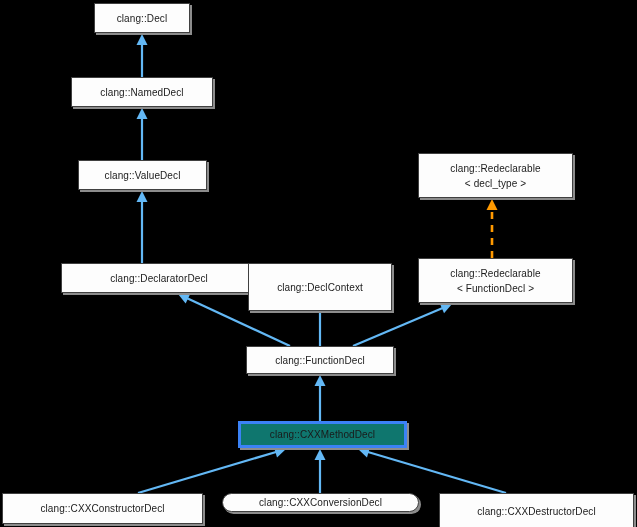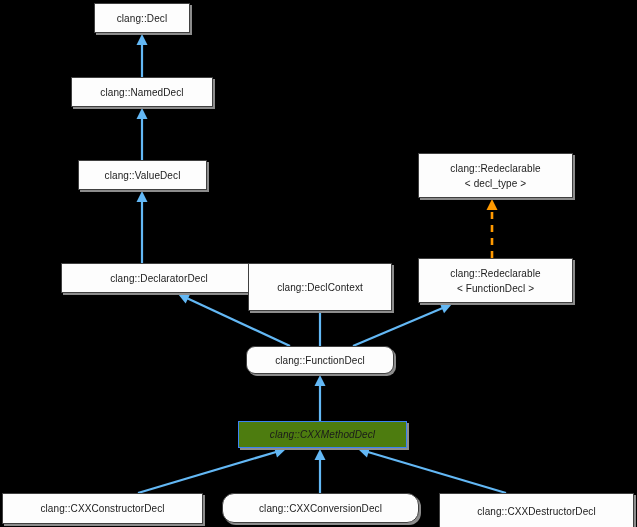--- a/index.html
+++ b/index.html
@@ -33,23 +33,22 @@
     justify-content: center;
     text-align: center;
     color: #1a1a1a;
     font-size: 10px;
     line-height: 15px;
     letter-spacing: 0.1px;
     white-space: pre;
     z-index: 5;
   }
   .node.current {
-    background: #4d7c0f;
-    border: 1px solid #3b82f6;
-    font-style: italic;
+    background: #0f766e;
+    border: 3px solid #3b82f6;
   }
   .node .label {
     display: block;
     padding: 0 3px;
   }
 </style>
 </head>
 <body>
 
 <div id="diagram" style="background: rgb(0, 0, 0);">
@@ -101,18 +100,18 @@
     </svg>
 <div class="node" style="left: 94px; top: 3px; width: 96px; height: 30px;"><span class="label">clang::Decl</span></div>
     <div class="node" style="left: 78px; top: 160px; width: 129px; height: 30px;"><span class="label">clang::ValueDecl</span></div>
     <div class="node" style="left: 71px; top: 77px; width: 142px; height: 30px;"><span class="label">clang::NamedDecl</span></div>
     <div class="node" style="left: 418px; top: 153px; width: 155px; height: 45px;"><span class="label">clang::Redeclarable
 &lt; decl_type &gt;</span></div>
     <div class="node" style="left: 61px; top: 263px; width: 196px; height: 30px;"><span class="label">clang::DeclaratorDecl</span></div>
     <div class="node" style="left: 248px; top: 263px; width: 144px; height: 48px;"><span class="label">clang::DeclContext</span></div>
     <div class="node" style="left: 418px; top: 258px; width: 155px; height: 45px;"><span class="label">clang::Redeclarable
 &lt; FunctionDecl &gt;</span></div>
-    <div class="node" style="left: 246px; top: 346px; width: 148px; height: 28px; border-radius: 9px;"><span class="label">clang::FunctionDecl</span></div>
+    <div class="node" style="left: 246px; top: 346px; width: 148px; height: 28px;"><span class="label">clang::FunctionDecl</span></div>
     <div class="node current" style="left: 238px; top: 421px; width: 169px; height: 27px;"><span class="label">clang::CXXMethodDecl</span></div>
     <div class="node" style="left: 2px; top: 493px; width: 201px; height: 31px;"><span class="label">clang::CXXConstructorDecl</span></div>
-    <div class="node" style="left: 222px; top: 493px; width: 197px; height: 30px; border-radius: 12px;"><span class="label">clang::CXXConversionDecl</span></div>
+    <div class="node" style="left: 222px; top: 493px; width: 197px; height: 19px; border-radius: 12px;"><span class="label">clang::CXXConversionDecl</span></div>
     <div class="node" style="left: 439px; top: 493px; width: 195px; height: 36px;"><span class="label">clang::CXXDestructorDecl</span></div>
   </div>
 
 </body></html>

